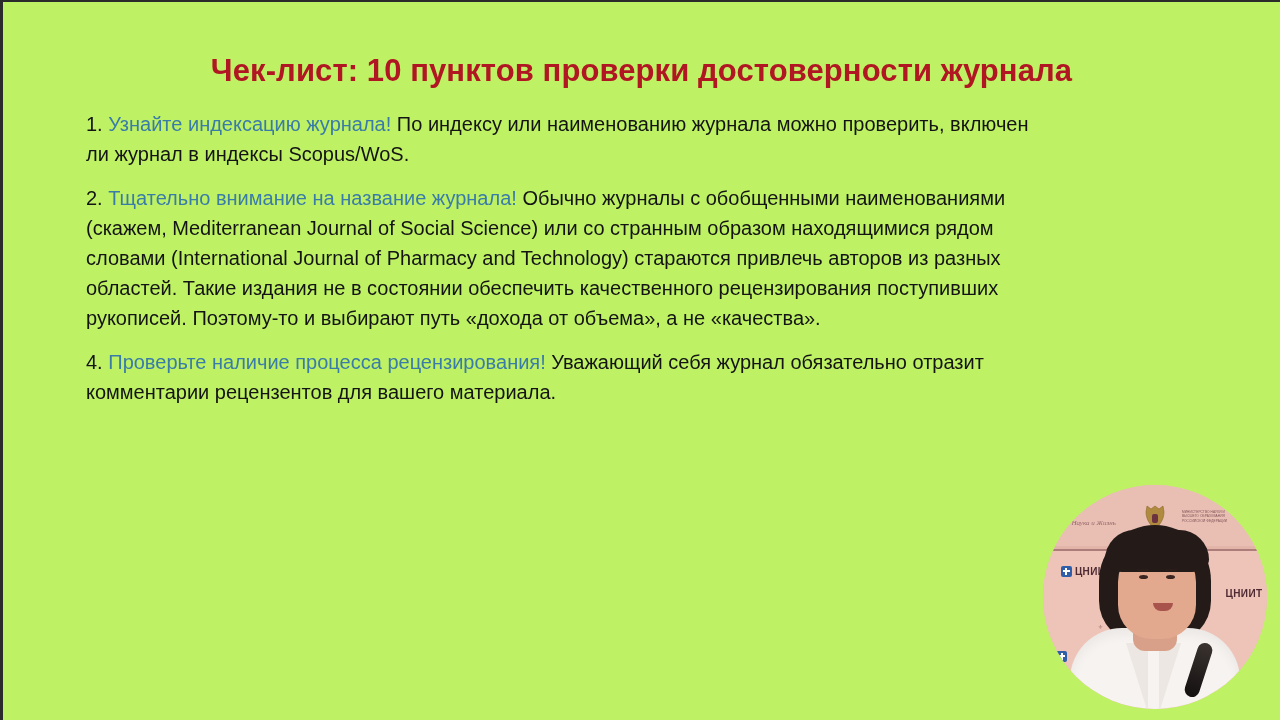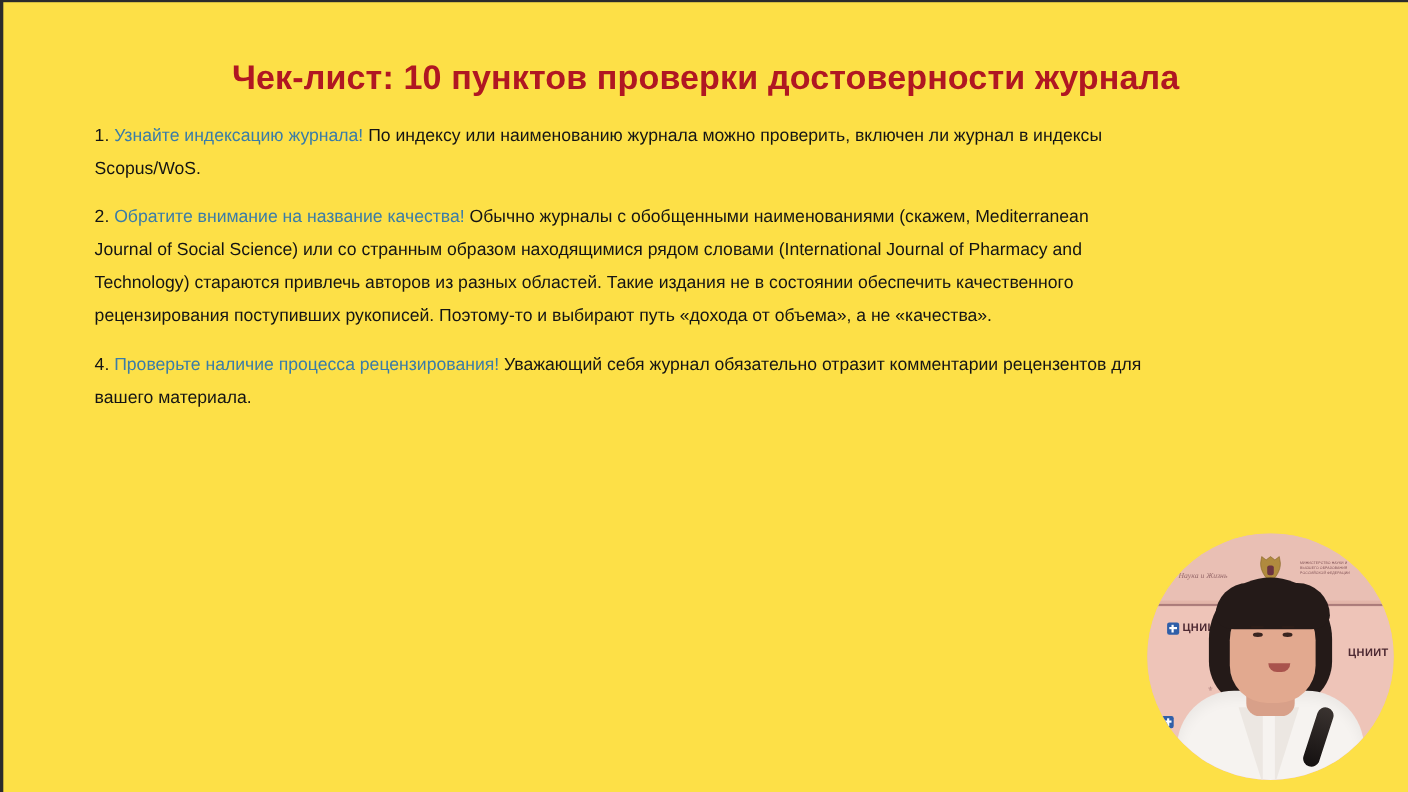--- a/index.html
+++ b/index.html
@@ -5,21 +5,21 @@
 <style>
   html, body {
     margin: 0;
     padding: 0;
     background: #ffffff;
   }
   #slide {
     position: relative;
     width: 1280px;
     height: 720px;
-    background: #fde047;
+    background: #bef264;
     overflow: hidden;
     font-family: "Liberation Sans", "DejaVu Sans", sans-serif;
     border-left: 3px solid #2b2b2b;
     border-top: 2px solid #2b2b2b;
     box-sizing: border-box;
   }
 
   
   .slide-title {
     position: absolute;
@@ -36,21 +36,21 @@
 
   
   .body-area {
     position: absolute;
     left: 83px;
     top: 107px;
     width: 955px;
   }
   .para {
     color: #141414;
-    font-size: 16px;
+    font-size: 20px;
     line-height: 30px;
     margin: 0 0 14px 0;
     text-align: left;
     word-spacing: 0px;
   }
   .para:last-child { margin-bottom: 4px; }
   .num { color: #141414; }
   .hl {
     color: #3a7ca8;
   }
@@ -281,21 +281,21 @@
   <div class="body-area">
 
     <p class="para">
       <span class="num">1.</span>
       <span class="hl">Узнайте индексацию журнала!</span>
       <span class="txt">По индексу или наименованию журнала можно проверить, включен ли журнал в индексы Scopus/WoS.</span>
     </p>
 
     <p class="para">
       <span class="num">2.</span>
-      <span class="hl">Обратите внимание на название качества!</span>
+      <span class="hl">Тщательно внимание на название журнала!</span>
       <span class="txt">Обычно журналы с обобщенными наименованиями (скажем, Mediterranean Journal of Social Science) или со странным образом находящимися рядом словами (International Journal of Pharmacy and Technology) стараются привлечь авторов из разных областей. Такие издания не в состоянии обеспечить качественного рецензирования поступивших рукописей. Поэтому-то и выбирают путь «дохода от объема», а не «качества».</span>
     </p>
 
 
     <p class="para">
       <span class="num">4.</span>
       <span class="hl">Проверьте наличие процесса рецензирования!</span>
       <span class="txt">Уважающий себя журнал обязательно отразит комментарии рецензентов для вашего материала.</span>
     </p>
 

